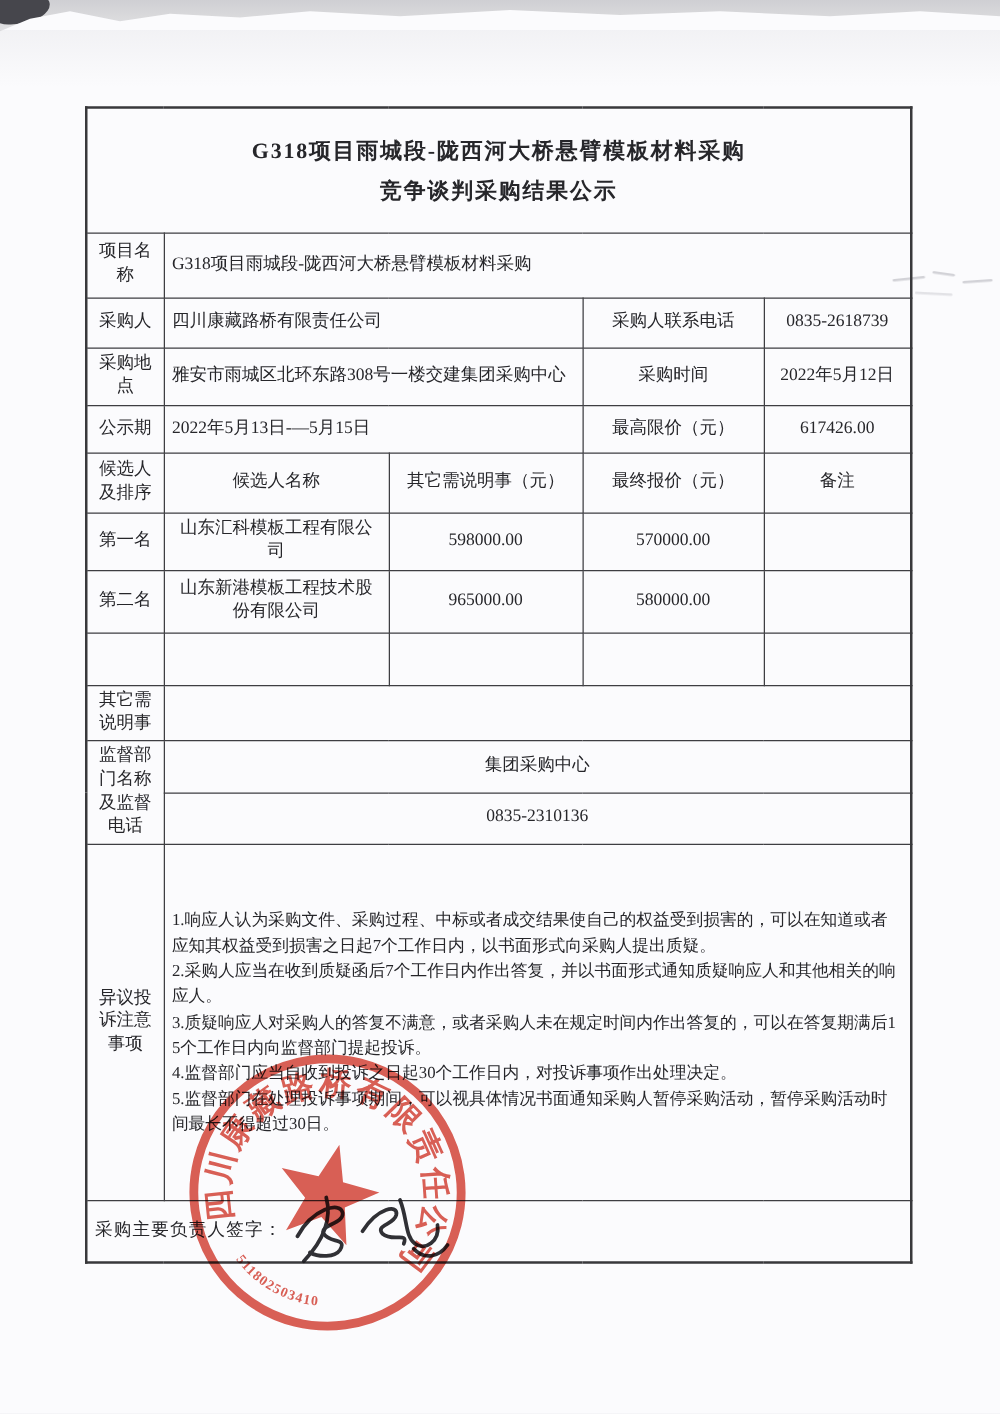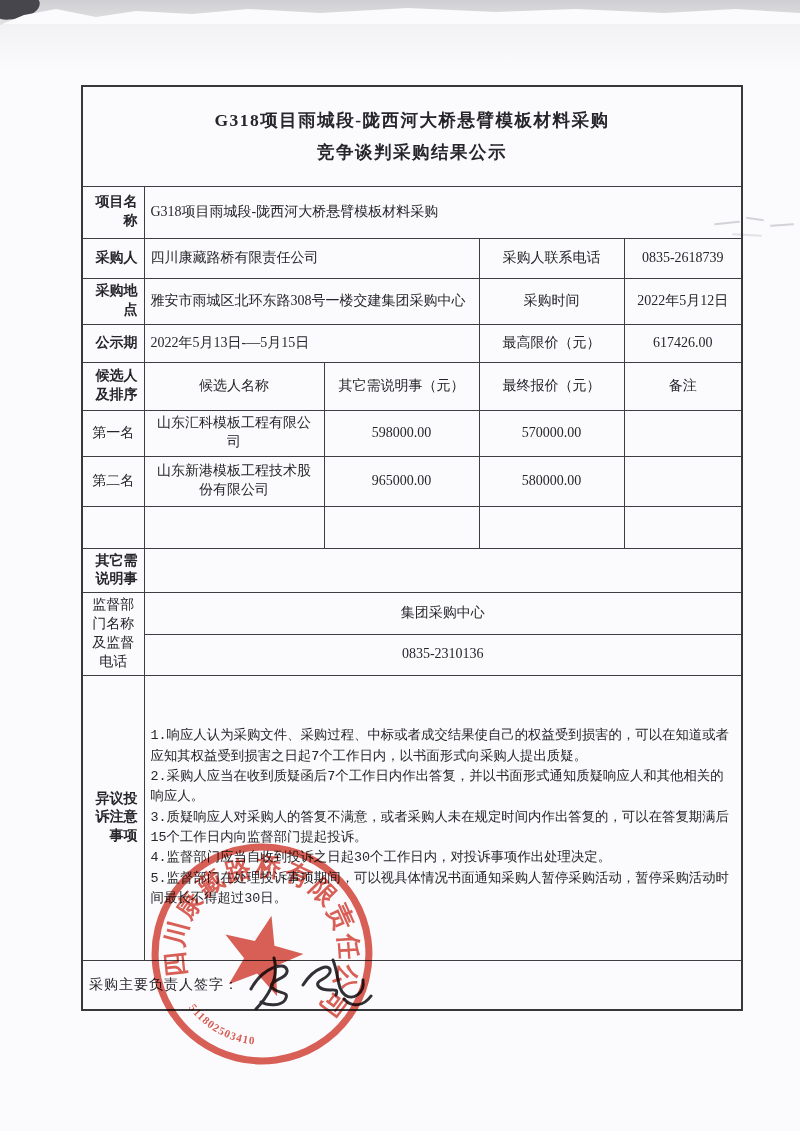--- a/index.html
+++ b/index.html
@@ -25,50 +25,50 @@
   }
   .pencil-marks { position:absolute; left:712px; top:216px; width:86px; height:30px; z-index:3; opacity:.5; }
   .pencil-marks span { position:absolute; background:#aaaab2; height:1.6px; border-radius:2px; filter:blur(.4px); display:block; }
   .pm1 { left:2px; top:6px;  width:26px; transform:rotate(-6deg); }
   .pm2 { left:34px; top:2px; width:18px; transform:rotate(8deg); }
   .pm3 { left:58px; top:8px; width:24px; transform:rotate(-4deg); }
   .pm4 { left:20px; top:18px; width:30px; transform:rotate(3deg); opacity:.6; }
 
   
   table.doc-table {
-    position:absolute; left:81px; top:85px; width:660px; z-index:4;
+    position:absolute; left:68px; top:85px; width:660px; z-index:4;
     border-collapse:collapse; table-layout:fixed;
     border:2.4px solid #38383b;
   }
   .doc-table td {
     border:1.6px solid #3e3e42;
     padding:3px 6px;
     font-size:14px; line-height:1.35;
     vertical-align:middle;
     word-break:break-all;
   }
   .title-cell { height:100px; text-align:center; }
   .doc-title-line { font-size:17.5px; font-weight:bold; letter-spacing:1.5px; line-height:1.85; }
-  .lab { text-align:right;font-weight:bold; }
+  .lab { text-align:center; }
   .lab-c { text-align:center; }
   .val { text-align:left; padding-left:9px; }
   .c { text-align:center; }
   .r-project  td { height:52px; }
   .r-purchaser td { height:40px; }
   .r-location td { height:46px; }
   .r-publicity td { height:38px; }
   .r-candhead td { height:48px; }
   .r-cand1 td { height:46px; }
   .r-cand2 td { height:50px; }
   .r-cand3 td { height:42px; }
   .r-other td { height:40px;margin-top:15px; }
   .r-sup td { height:40px; }
   .r-objection td { height:285px; }
   .r-sign td { height:50px; }
-  .objection-cell { vertical-align:middle; padding:10px 10px 8px 10px;font-family:Liberation Mono, monospace; }
+  .objection-cell { vertical-align:middle; padding:10px 10px 8px 10px; }
   .objection-cell p { margin:0; font-size:13.4px; line-height:1.52; text-align:left; }
   .sign-cell { position:relative; padding-left:10px; font-size:14.5px; overflow:visible; }
   .sign-label { letter-spacing:1px; }
   .signature-svg { position:absolute; left:158px; top:-12px; z-index:6; }
 
   
   .stamp {
     position:absolute; left:146px; top:838px; width:232px; height:232px; z-index:5;
     transform:rotate(14deg); opacity:.86; mix-blend-mode:multiply;
     pointer-events:none;

